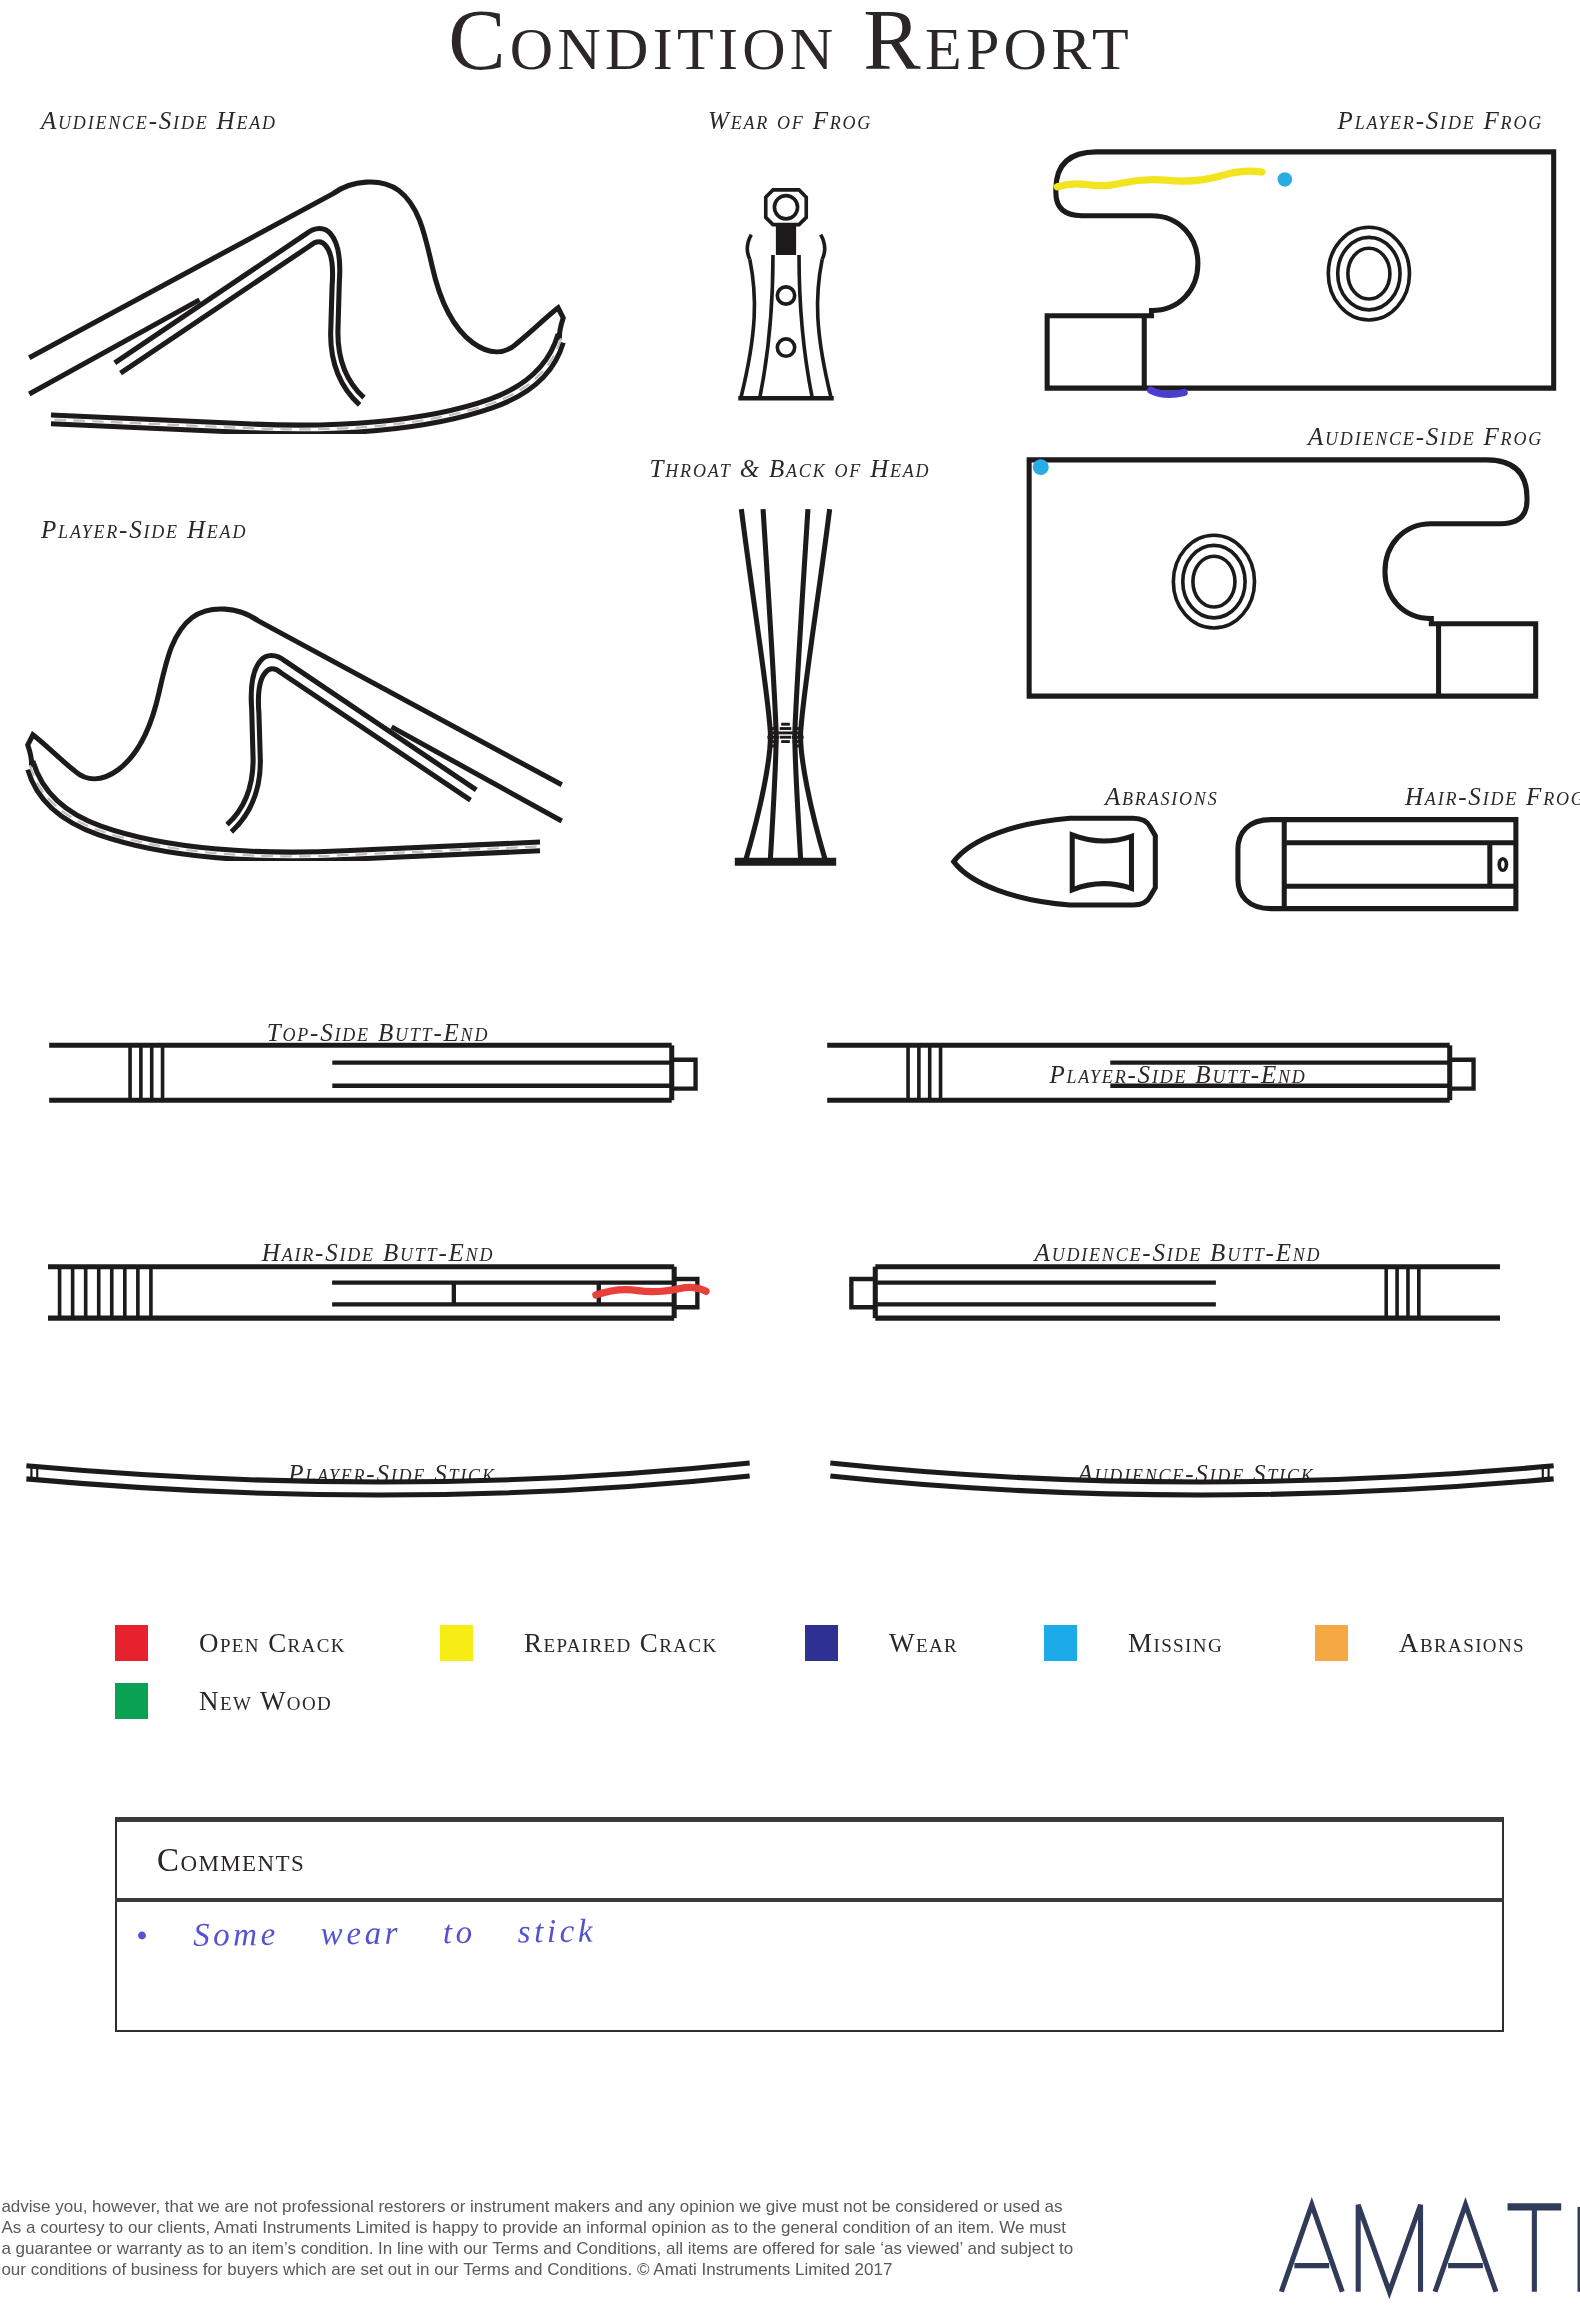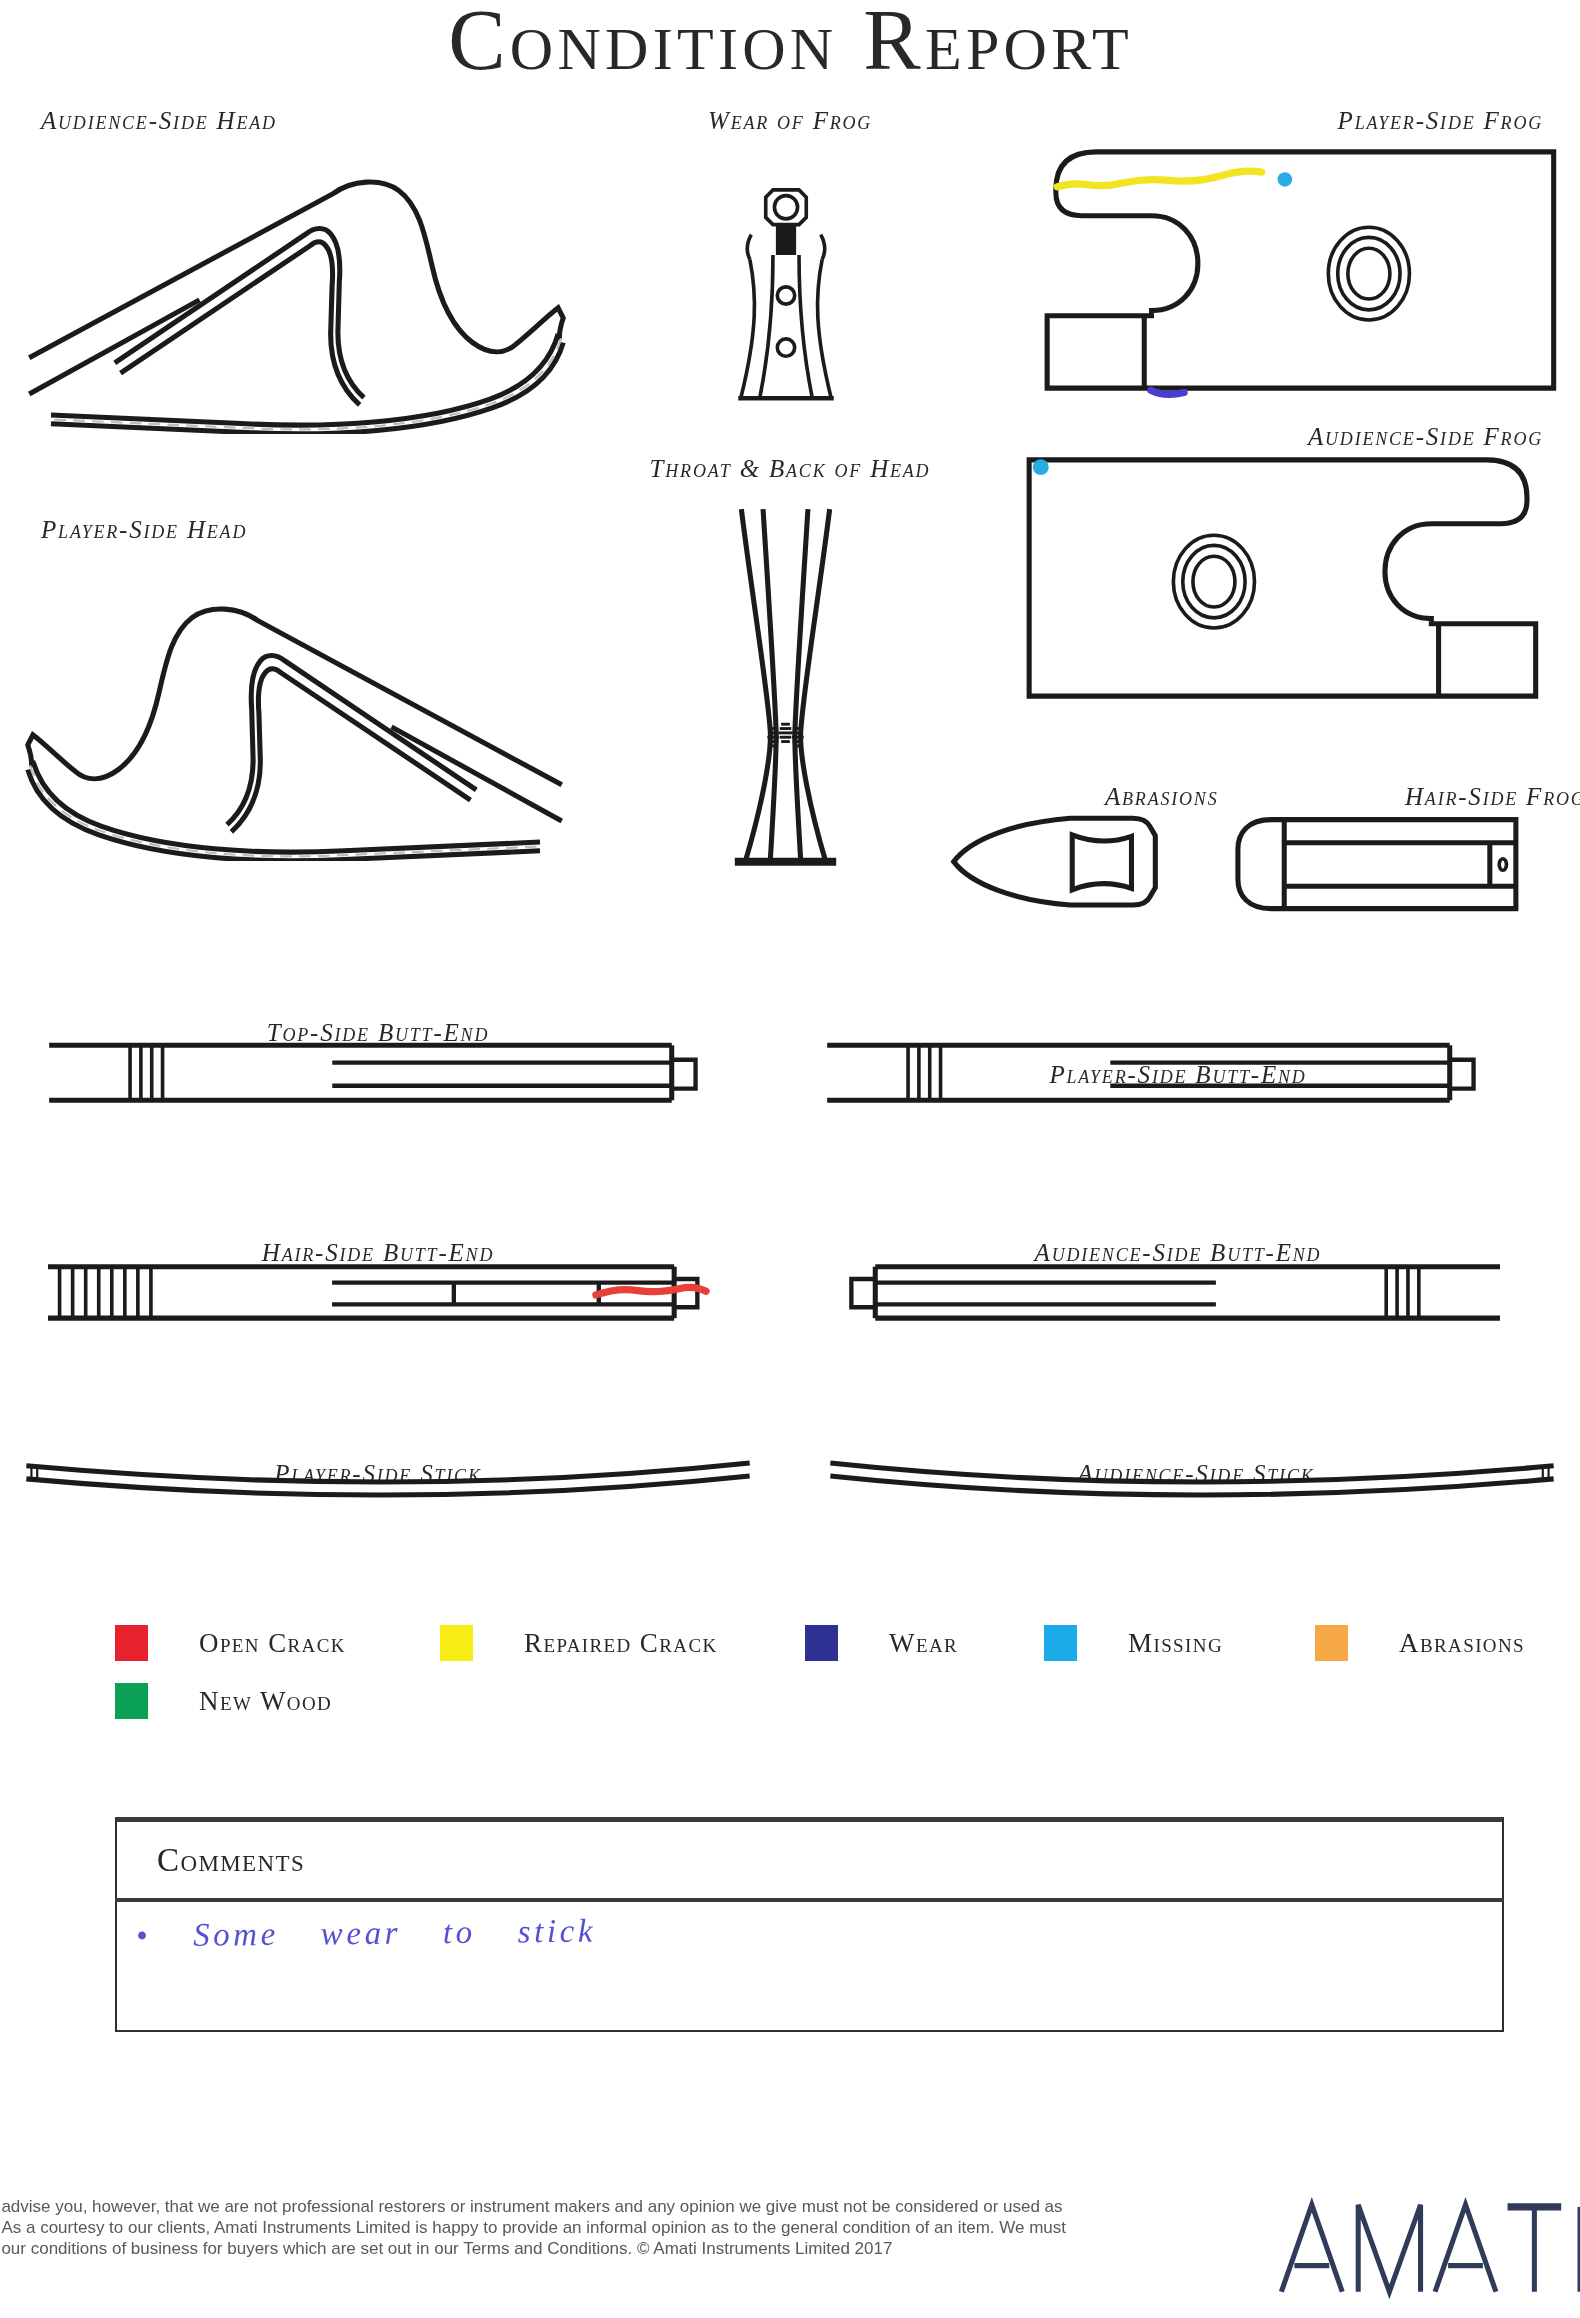--- a/index.html
+++ b/index.html
@@ -40,21 +40,21 @@
 <div class="lbl" style="right:38px;top:107px">Player-Side Frog</div>
 <div class="lbl" style="right:38px;top:423px">Audience-Side Frog</div>
 <div class="lbl" style="left:41px;top:516px">Player-Side Head</div>
 <div class="lbl center" style="left:790px;top:455px">Throat &amp; Back of Head</div>
 <div class="lbl" style="left:1105px;top:783px">Abrasions</div>
 <div class="lbl" style="left:1405px;top:783px">Hair-Side Frog</div>
 <div class="lbl center" style="left:378px;top:1019px">Top-Side Butt-End</div>
 <div class="lbl center" style="left:1178px;top:1061px">Player-Side Butt-End</div>
 <div class="lbl center" style="left:378px;top:1239px">Hair-Side Butt-End</div>
 <div class="lbl center" style="left:1178px;top:1239px">Audience-Side Butt-End</div>
-<div class="lbl center" style="left:378px;top:1460px">Player-Side Stick</div>
+<div class="lbl center" style="left:392px;top:1460px">Player-Side Stick</div>
 <div class="lbl center" style="left:1196px;top:1460px">Audience-Side Stick</div>
 
 <figure class="fig" style="left:22px;top:144px">
 <svg width="547" height="290" viewBox="0 0 755 400">
   <g class="ln" stroke-width="8">
     <path d="M 10,295 L 430,68 C 455,50 495,46 520,64 C 548,85 556,125 566,168 C 578,222 598,256 622,274 C 645,291 666,290 682,276 C 700,262 722,240 740,226 L 747,240 C 743,252 741,262 742,270"></path>
     <path d="M 740,262 C 728,304 696,334 646,352 C 556,384 430,392 310,386 L 40,374"></path>
     <path d="M 747,274 C 735,316 701,346 649,364 C 557,396 430,404 310,398 L 40,386"></path>
     <path d="M 10,345 L 245,215"></path>
     <path d="M 128,302 L 392,124 C 404,114 418,114 426,124 C 438,138 440,162 438,190 L 436,260 C 436,300 450,330 472,350"></path>
@@ -317,20 +317,21 @@
   <div class="comments-divider"></div>
   <div class="handwriting">
     <span>•</span>
     <span>Some wear to stick</span>
   </div>
 </div>
 
 <div class="disclaimer">
   <div>advise you, however, that we are not professional restorers or instrument makers and any opinion we give must not be considered or used as</div>
   <div>As a courtesy to our clients, Amati Instruments Limited is happy to provide an informal opinion as to the general condition of an item. We must</div>
+  <div>a guarantee or warranty as to an item’s condition. In line with our Terms and Conditions, all items are offered for sale ‘as viewed’ and subject to</div>
   <div>our conditions of business for buyers which are set out in our Terms and Conditions. © Amati Instruments Limited 2017</div>
 </div>
 
 <div class="logo">
   <span class="sr">AMATI</span>
   <svg width="319" height="116" viewBox="0 0 440 160">
     <g fill="none" stroke="#2f3b59" stroke-width="7">
       <path d="M 6,150 L 48,30 L 90,150"></path>
         <path d="M 24,114 H 72"></path>
       <path d="M 112,150 V 30 L 155,150 L 198,30 V 150"></path>

